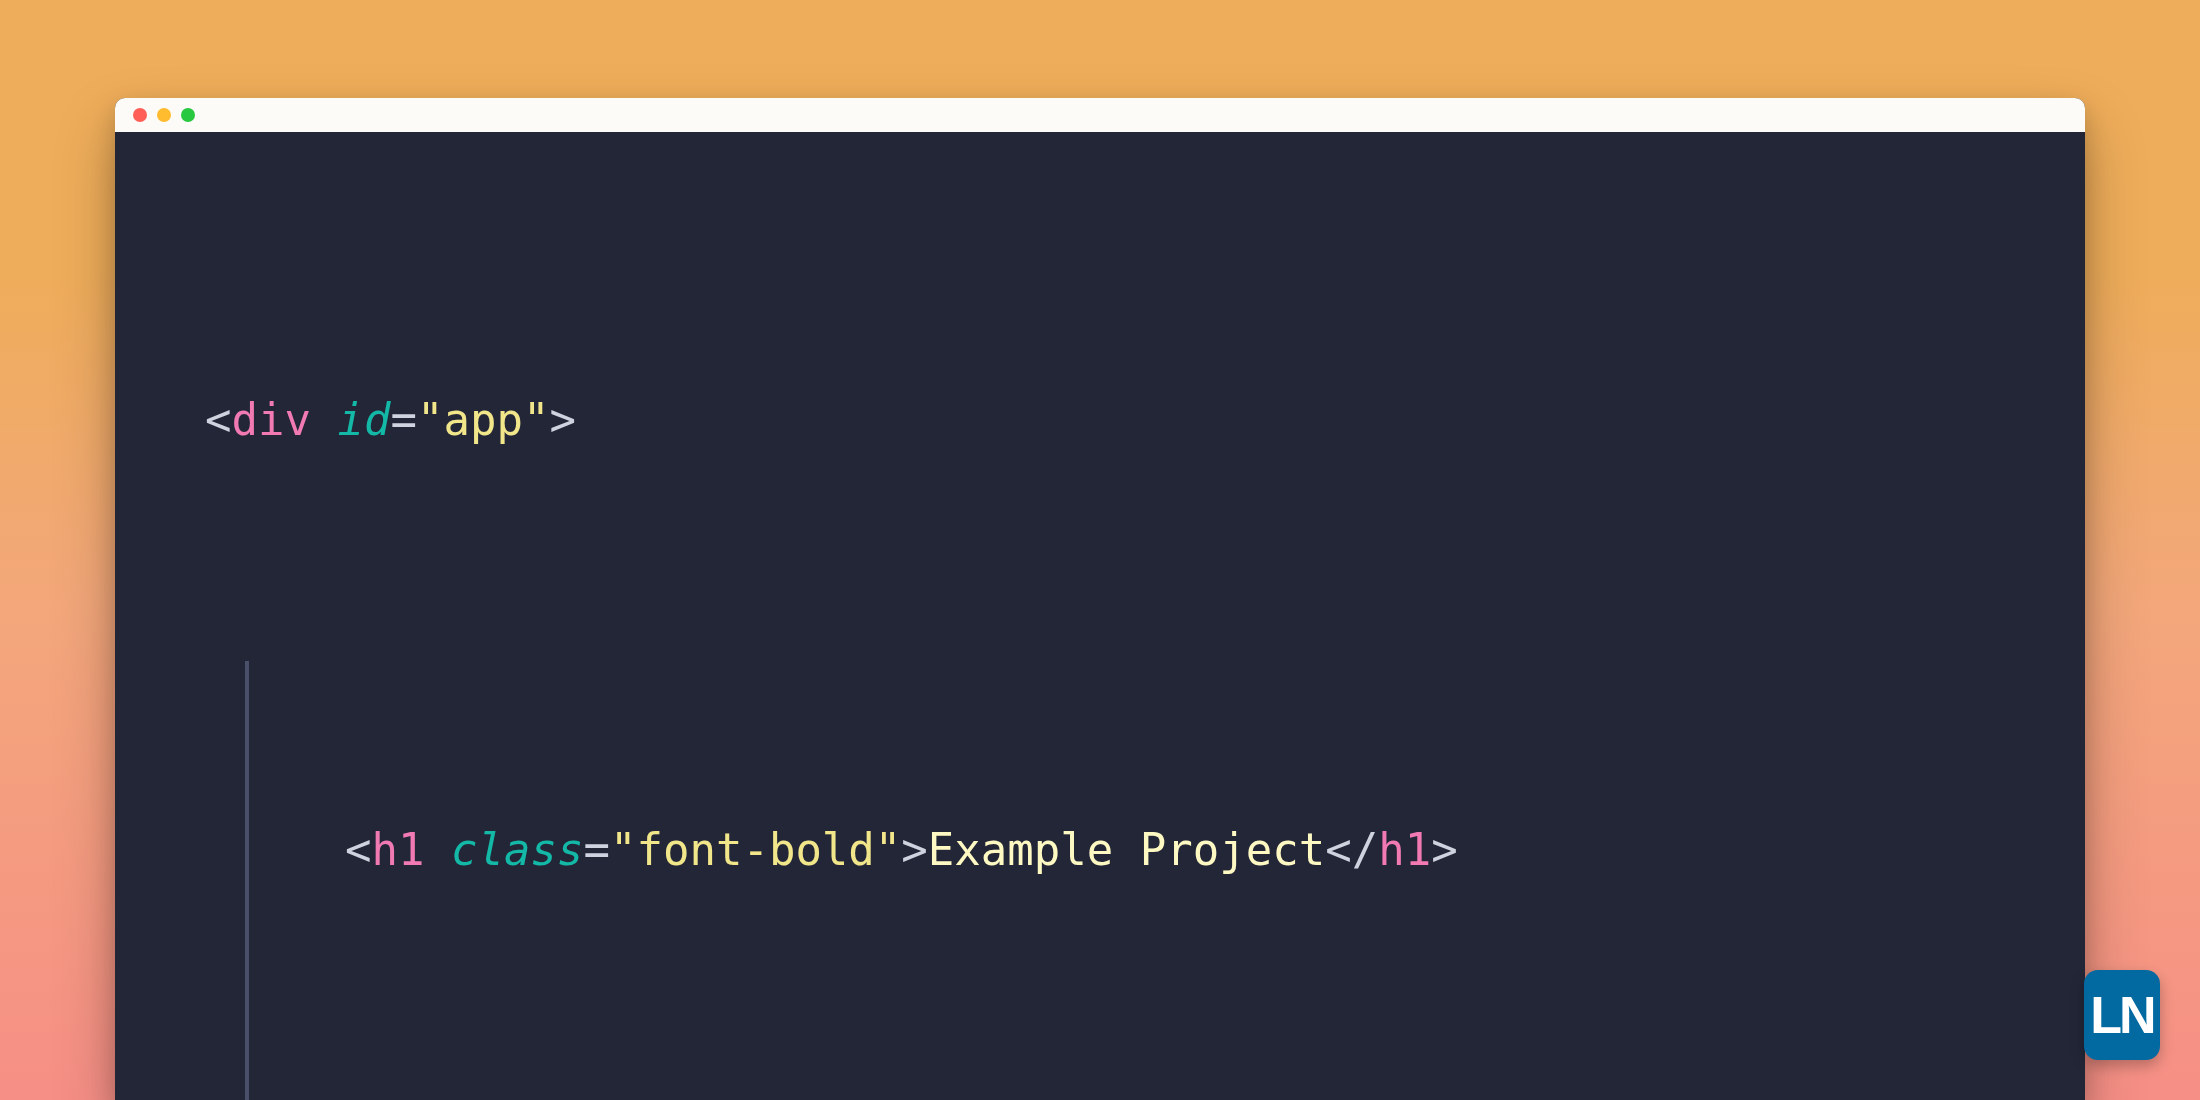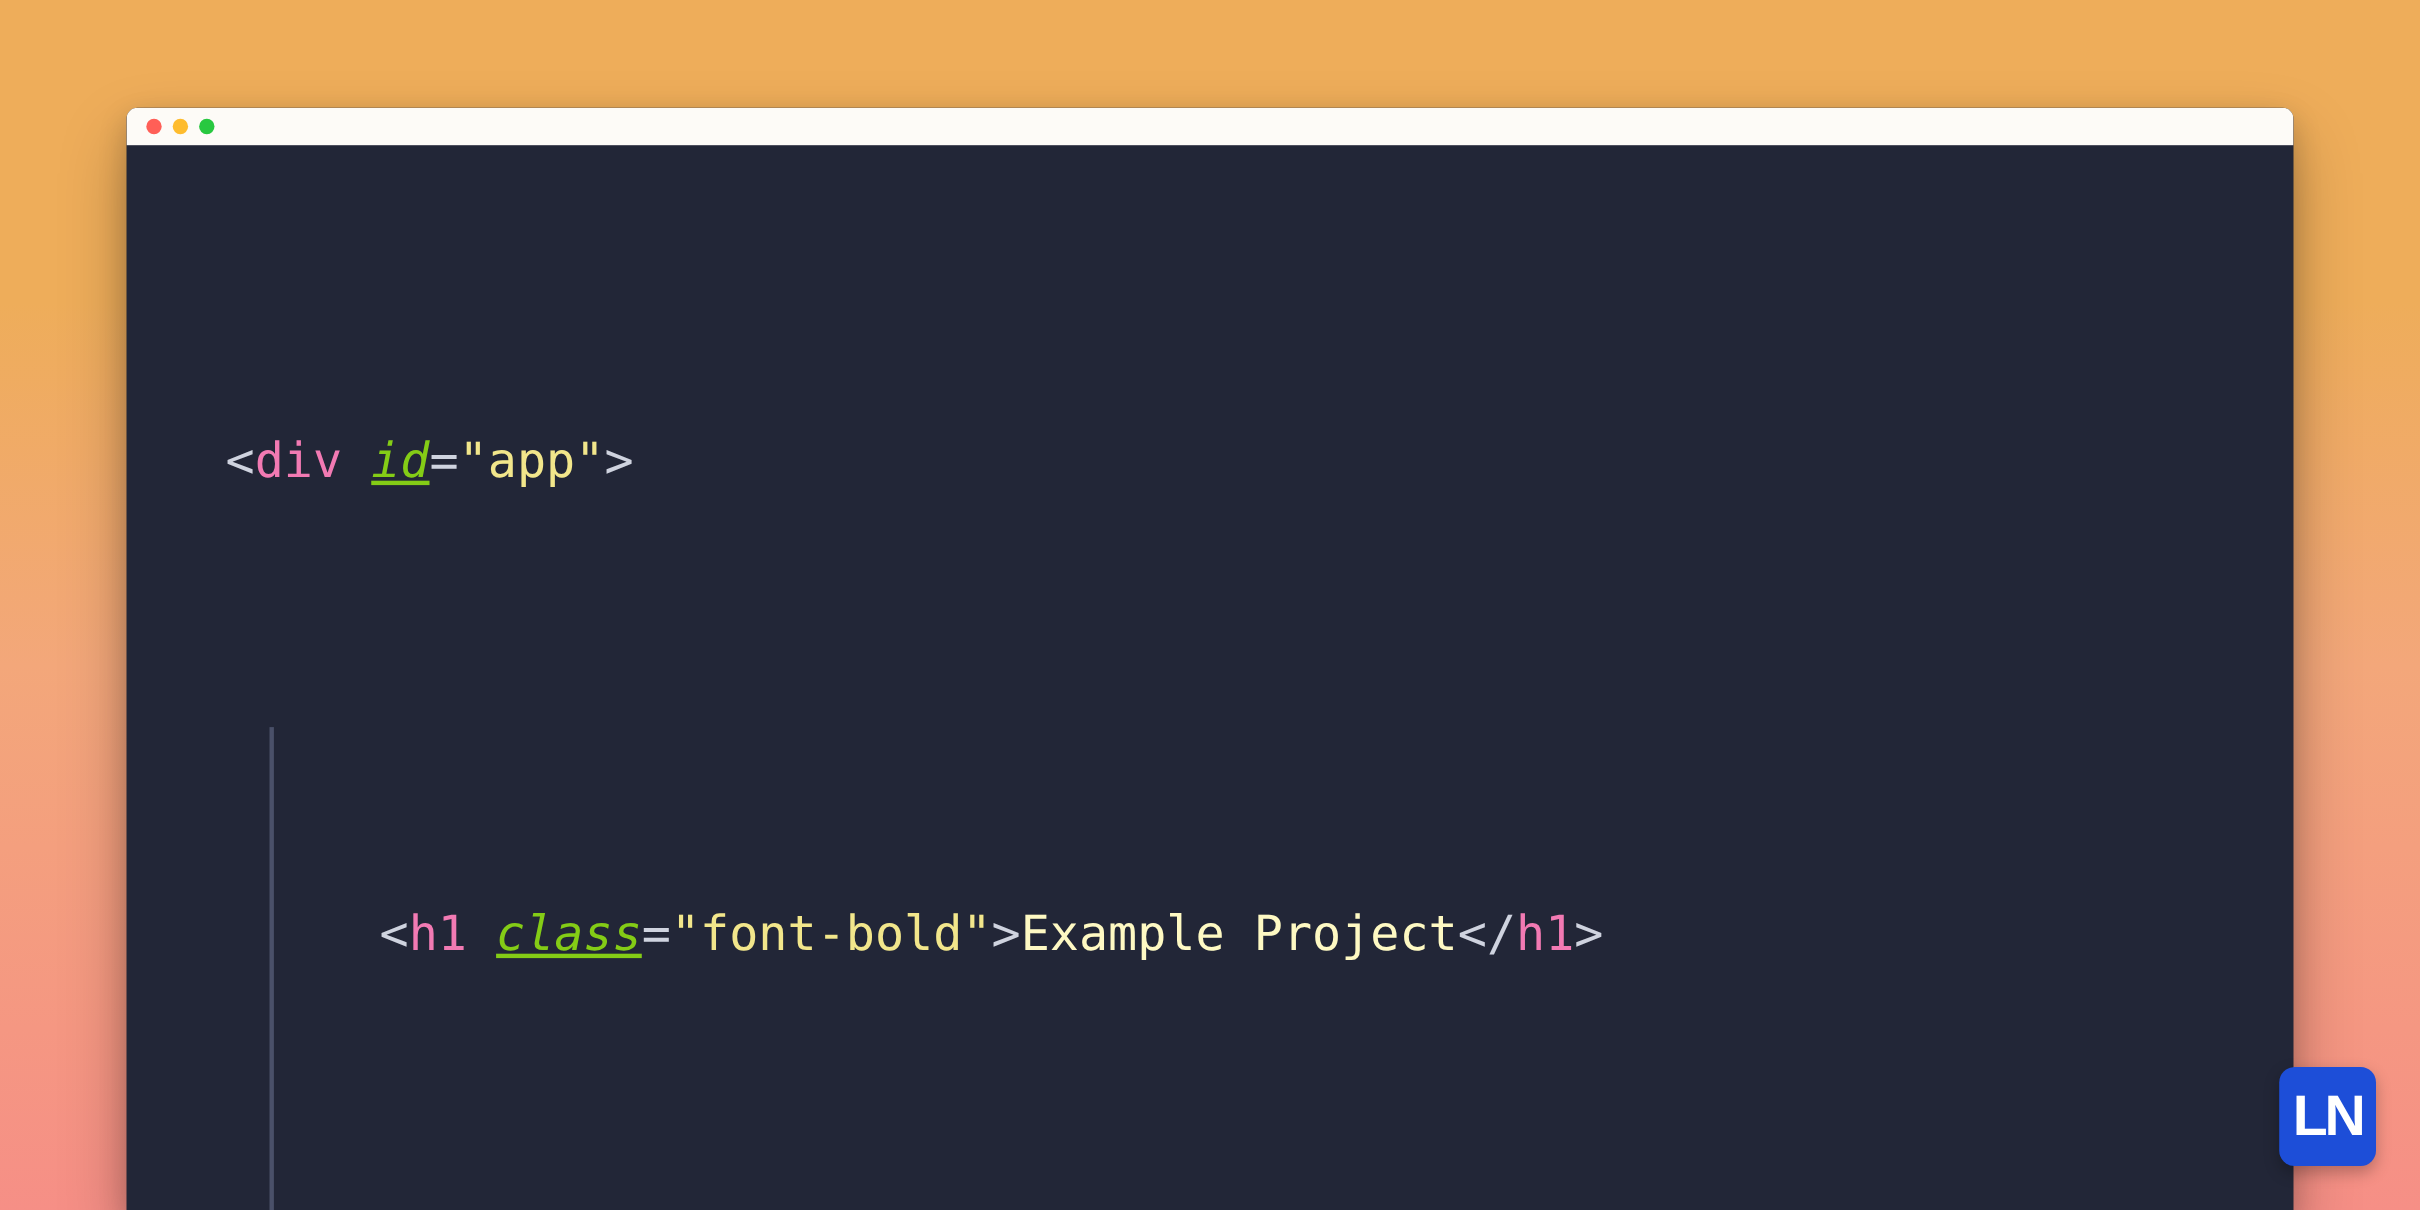--- a/index.html
+++ b/index.html
@@ -51,34 +51,34 @@
     margin: 45px 0 45px 40px;
   }
   .indent-guide {
     position: absolute;
     left: 0; top: 4px; bottom: 4px;
     width: 4px;
     background: #4a5069;
   }
   .punct { color: #cfd3df; }
   .tag   { color: #f27ab3; margin-top: 30px; }
-  .attr  { color: #84cc16; font-style: italic; text-decoration: underline; }
+  .attr  { color: #14b8a6; font-style: italic; }
   .eq    { color: #cfd3df; }
   .str   { color: #f2e68b; }
   .text  { color: #fef9c3; }
   .blank { height: 120px; }
 
   .logo {
     position: absolute;
     right: 40px;
     bottom: 40px;
-    width: 88px;
+    width: 76px;
     height: 90px;
     border-radius: 14px;
-    background: #1d4ed8;
+    background: #0369a1;
     color: #fff;
     font-family: -apple-system, Helvetica, Arial, sans-serif;
     font-weight: 700;
     font-size: 52px;
     display: flex;
     align-items: center;
     justify-content: center;
     letter-spacing: -3px;
     box-shadow: 0 6px 14px rgba(0,0,0,0.25);
   }

